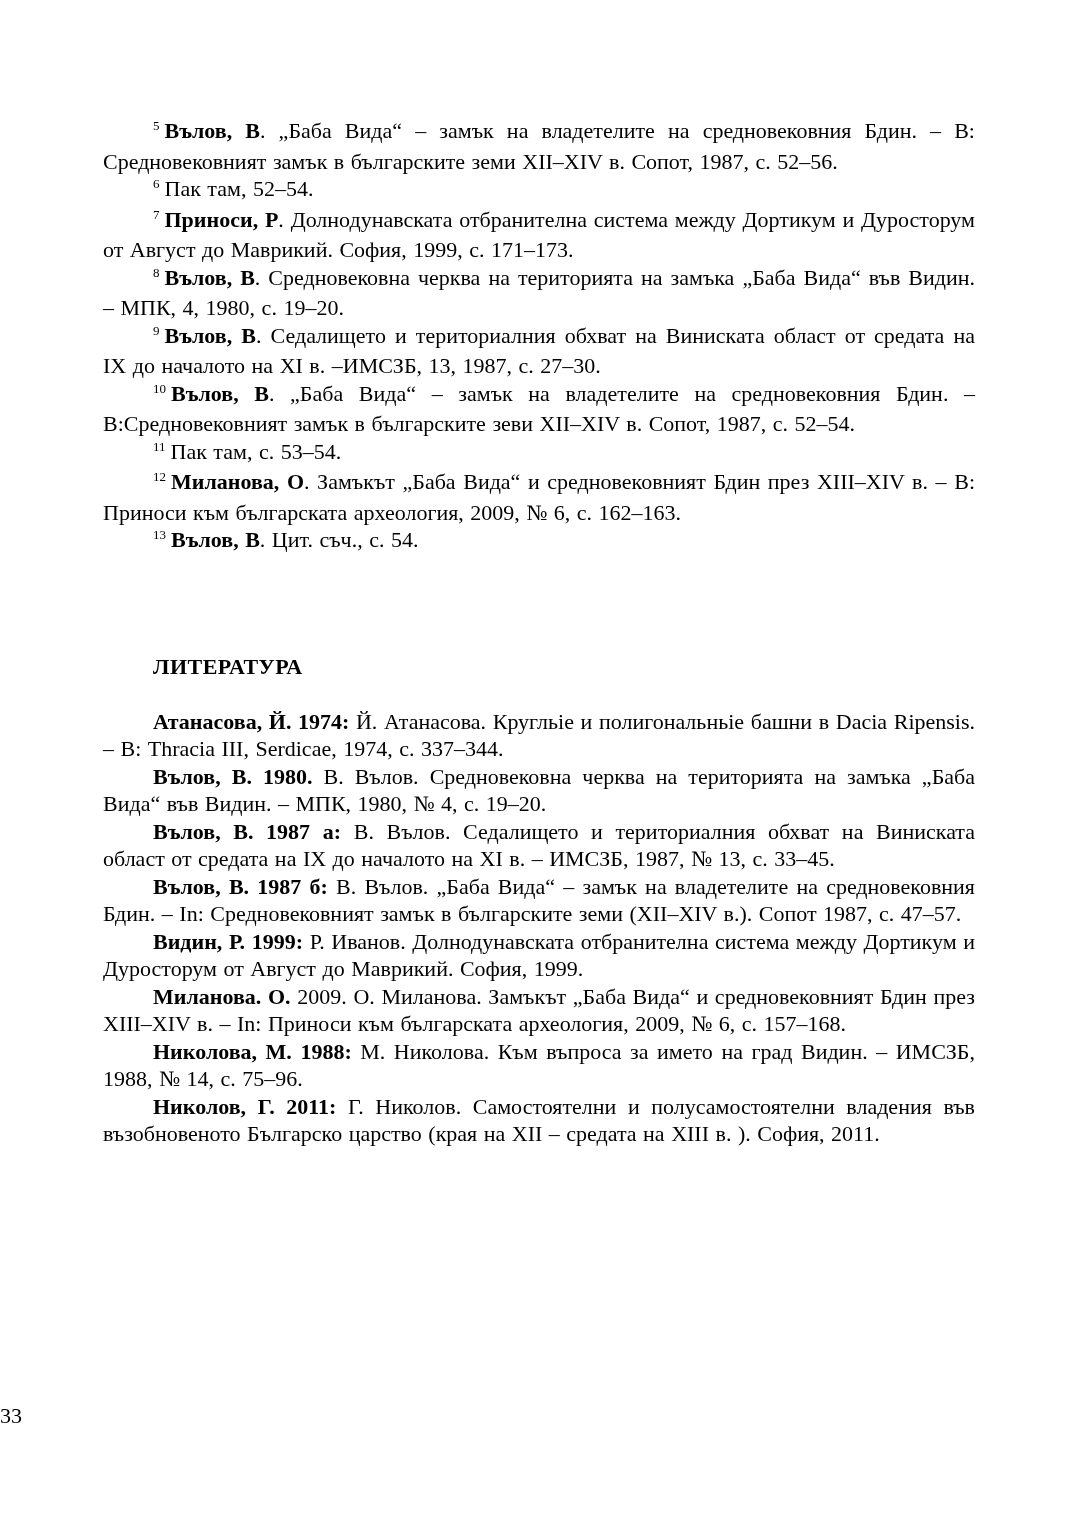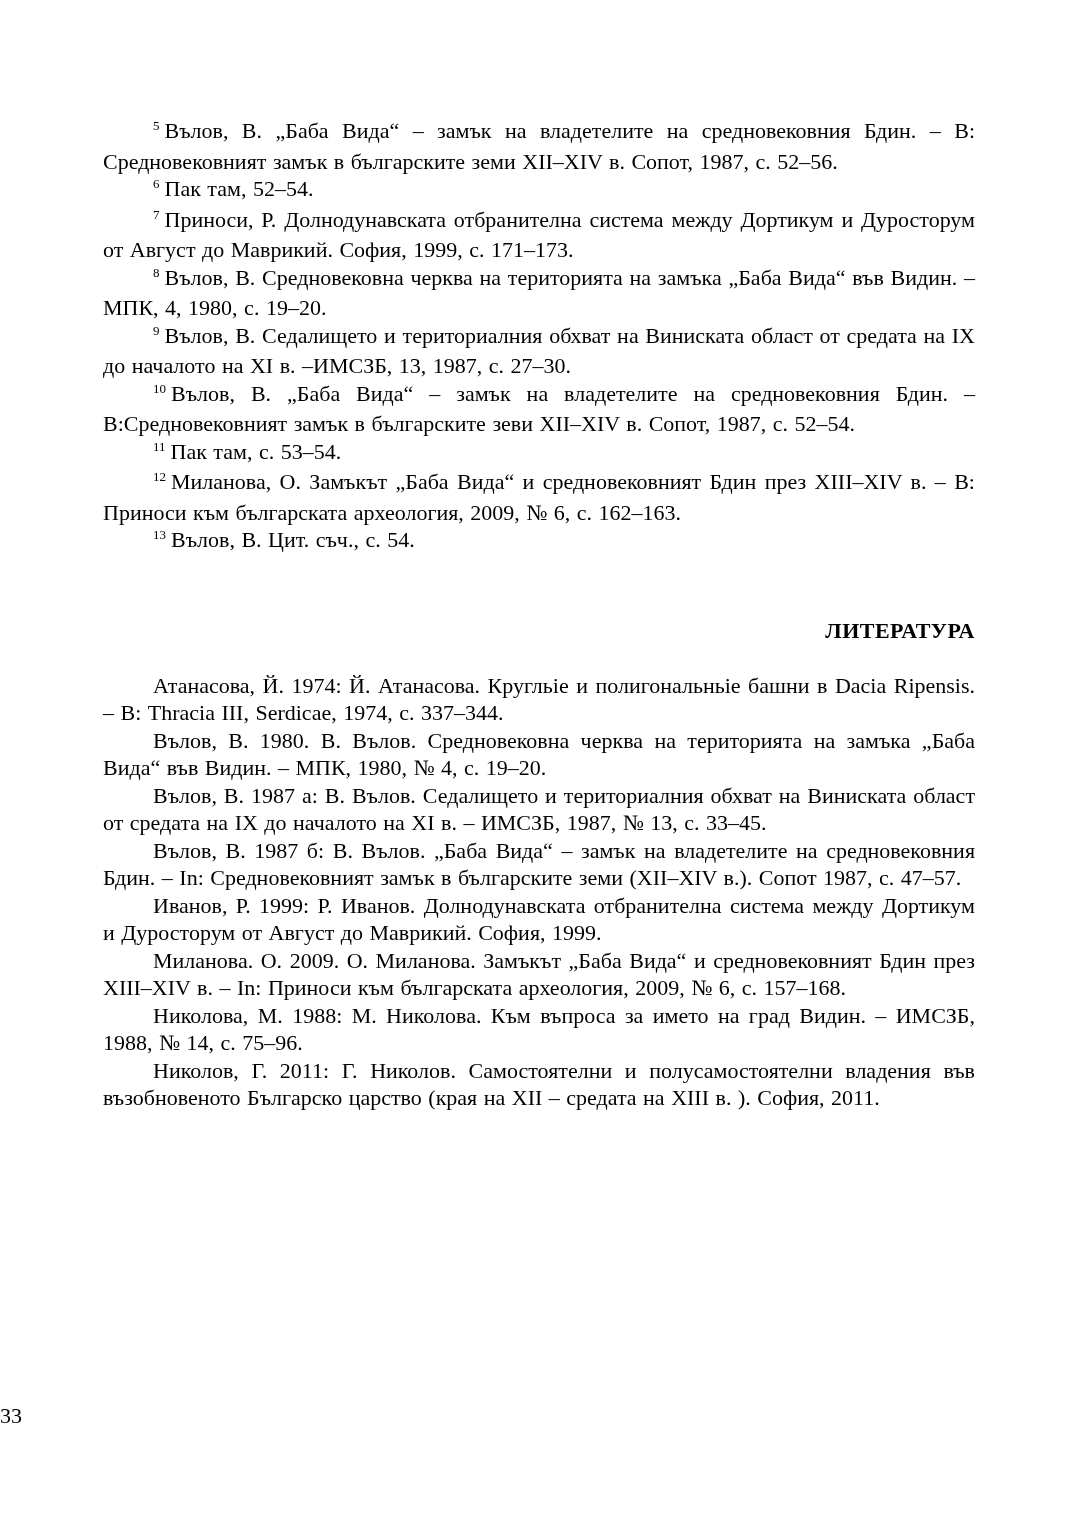--- a/index.html
+++ b/index.html
@@ -30,30 +30,29 @@
     line-height: 27.5px;
     word-spacing: 1px;
   }
   .fn-sup {
     font-size: 13px;
     position: relative;
     top: -8px;
     margin-right: 5px;
   }
   .bold {
-    font-weight: normal;
+    font-weight: bold;
   }
   .heading {
     font-weight: bold;
     font-size: 22px;
     line-height: 28px;
-    margin: 60px 0 27px 0;
+    margin: 96px 0 27px 0;
     padding-left: 50px;
     letter-spacing: 0.5px;
-    text-align: right;
   }
   .pagenum {
     position: absolute;
     top: 1402px;
     left: 0;
     width: 100%;
     text-align: left;
     font-size: 22px;
     line-height: 28px;
   }
@@ -73,20 +72,20 @@
         <p class="para"><span class="fn-sup">11</span><span>Пак там, с. 53–54.</span></p>
         <p class="para"><span class="fn-sup">12</span><span class="bold">Миланова, О</span><span>. Замъкът „Баба Вида“ и средновековният Бдин през XIII–XIV в. – В: Приноси към българската археология, 2009, № 6, с. 162–163.</span></p>
         <p class="para"><span class="fn-sup">13</span><span class="bold">Вълов, В</span><span>. Цит. съч., с. 54.</span></p>
       </div>
     <div class="heading">ЛИТЕРАТУРА</div>
     <div id="bibliography">
         <p class="para"><span class="bold">Атанасова, Й. 1974:</span><span> Й. Атанасова. Кругльіе и полигональньіе башни в Dacia Ripensis. – В: Thracia III, Serdicae, 1974, с. 337–344.</span></p>
         <p class="para"><span class="bold">Вълов, В. 1980.</span><span> В. Вълов. Средновековна черква на територията на замъка „Баба Вида“ във Видин. – МПК, 1980, № 4, с. 19–20.</span></p>
         <p class="para"><span class="bold">Вълов, В. 1987 а:</span><span> В. Вълов. Седалището и териториалния обхват на Виниската област от средата на IX до началото на XI в. – ИМСЗБ, 1987, № 13, с. 33–45.</span></p>
         <p class="para"><span class="bold">Вълов, В. 1987 б:</span><span> В. Вълов. „Баба Вида“ – замък на владетелите на средновековния Бдин. – In: Средновековният замък в българските земи (XII–XIV в.). Сопот 1987, с. 47–57.</span></p>
-        <p class="para"><span class="bold">Иванов, Р. 1999:</span><span> Р. Иванов. Долнодунавската отбранителна система между Дортикум и Дуросторум от Август до Маврикий. София, 1999.</span></p>
+        <p class="para"><span class="bold">Видин, Р. 1999:</span><span> Р. Иванов. Долнодунавската отбранителна система между Дортикум и Дуросторум от Август до Маврикий. София, 1999.</span></p>
         <p class="para"><span class="bold">Миланова. О.</span><span> 2009. О. Миланова. Замъкът „Баба Вида“ и средновековният Бдин през XIII–XIV в. – In: Приноси към българската археология, 2009, № 6, с. 157–168.</span></p>
         <p class="para"><span class="bold">Николова, М. 1988:</span><span> М. Николова. Към въпроса за името на град Видин. – ИМСЗБ, 1988, № 14, с. 75–96.</span></p>
         <p class="para"><span class="bold">Николов, Г. 2011:</span><span> Г. Николов. Самостоятелни и полусамостоятелни владения във възобновеното Българско царство (края на XII – средата на XIII в. ). София, 2011.</span></p>
       </div>
   </div>
   <div class="pagenum">33</div>
 </div>
 
 </body></html>

